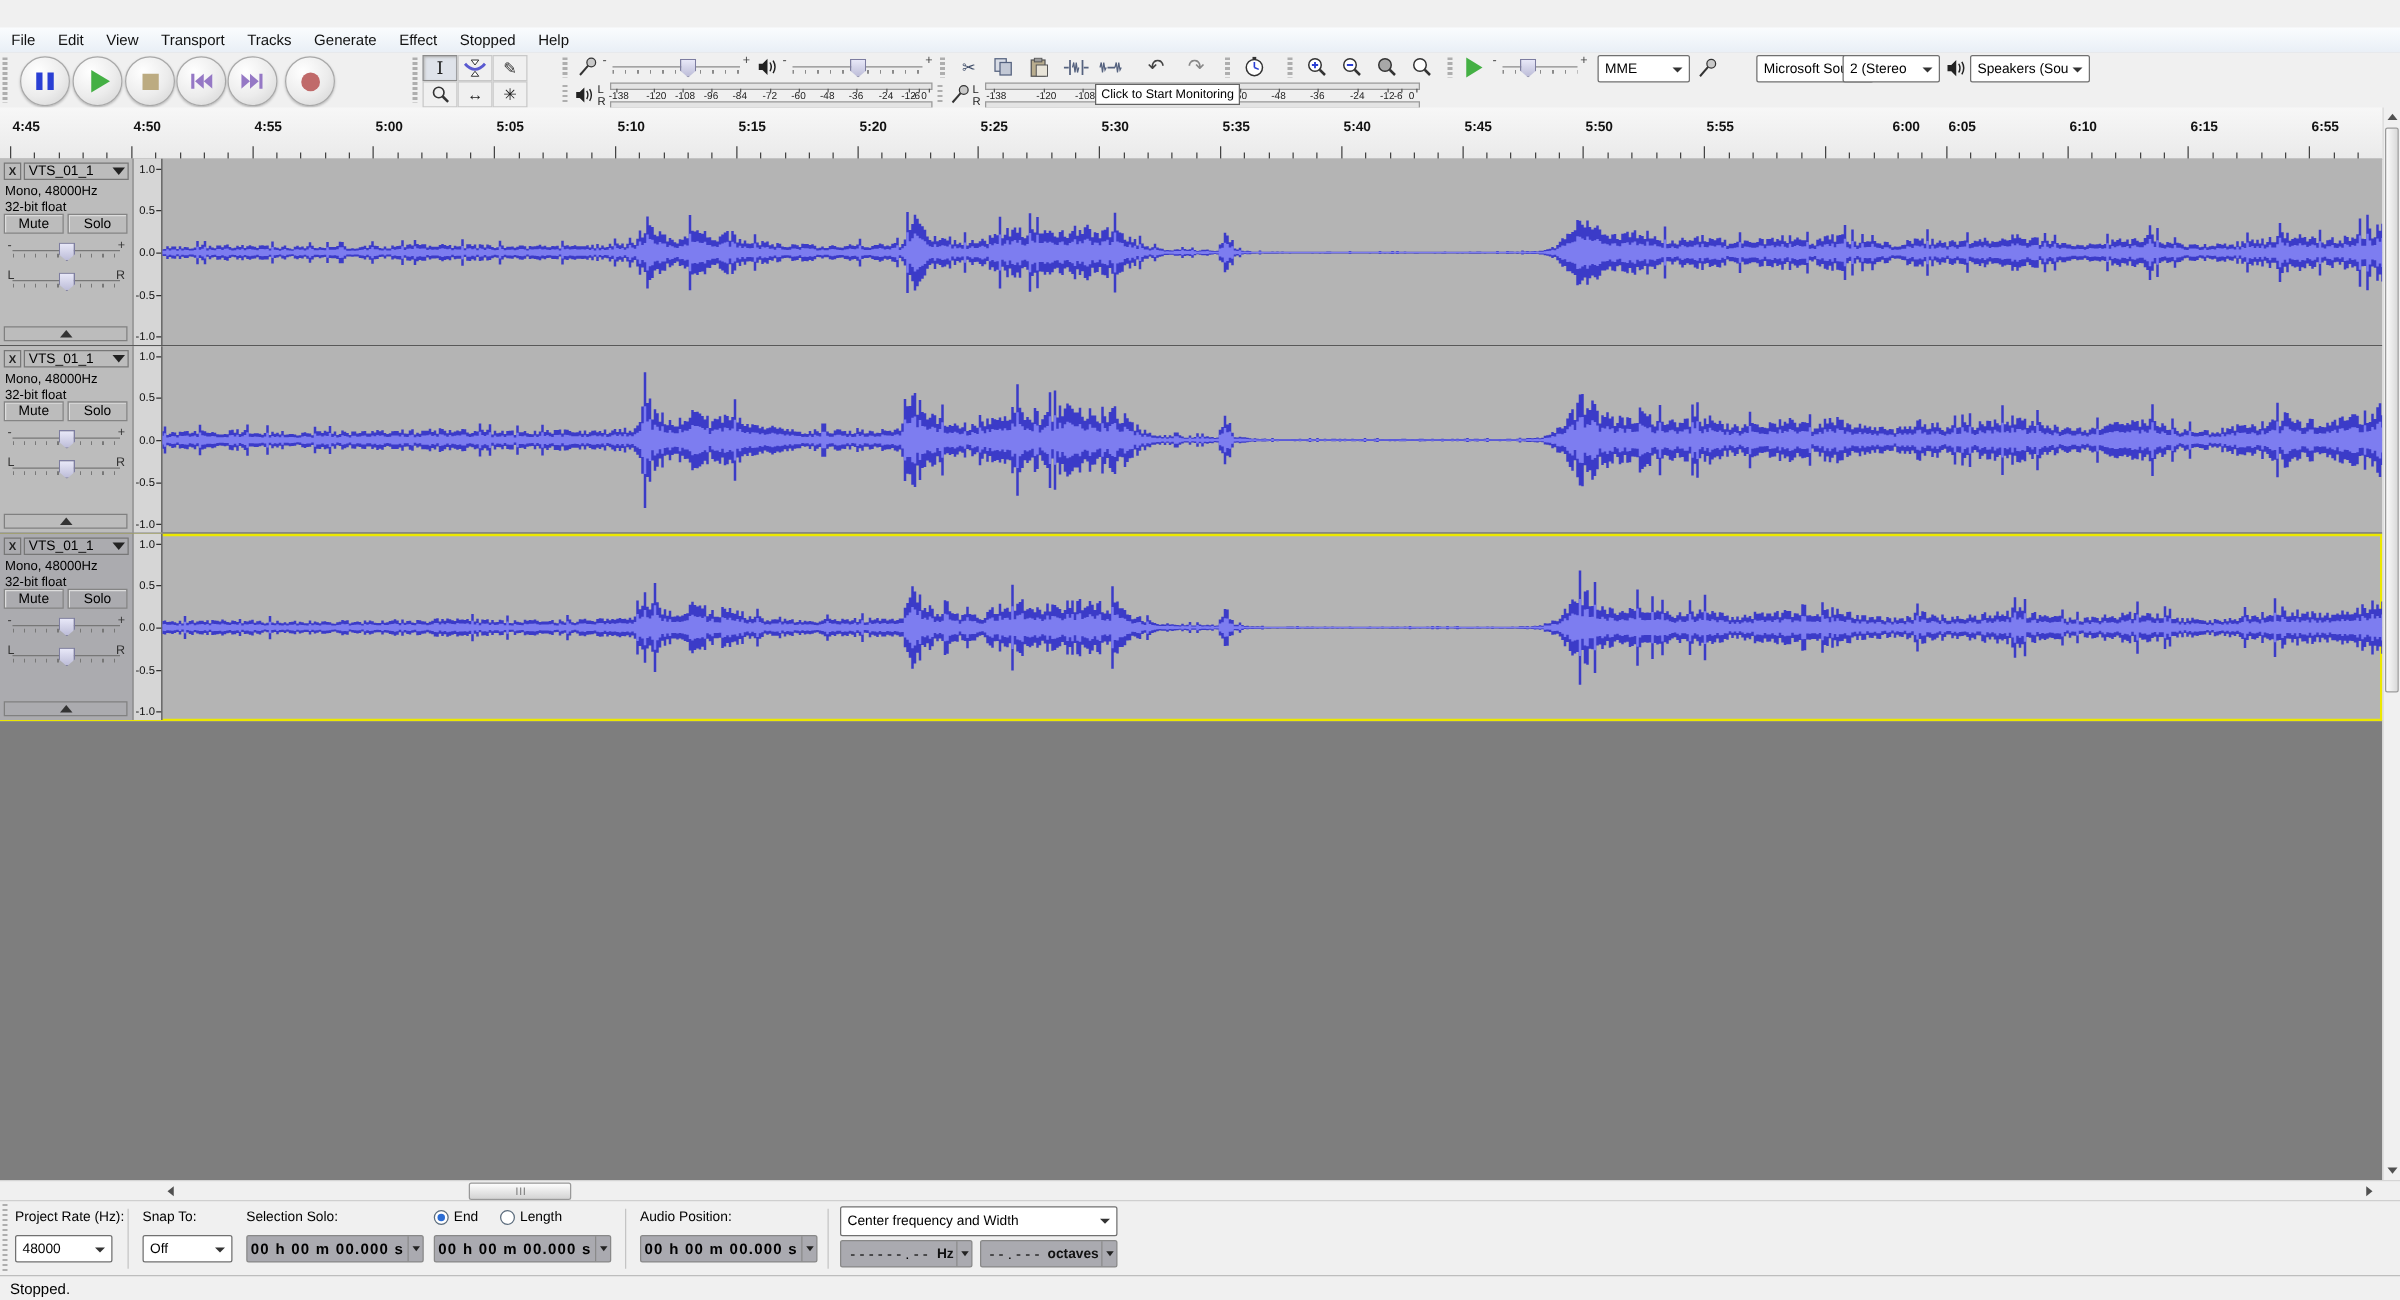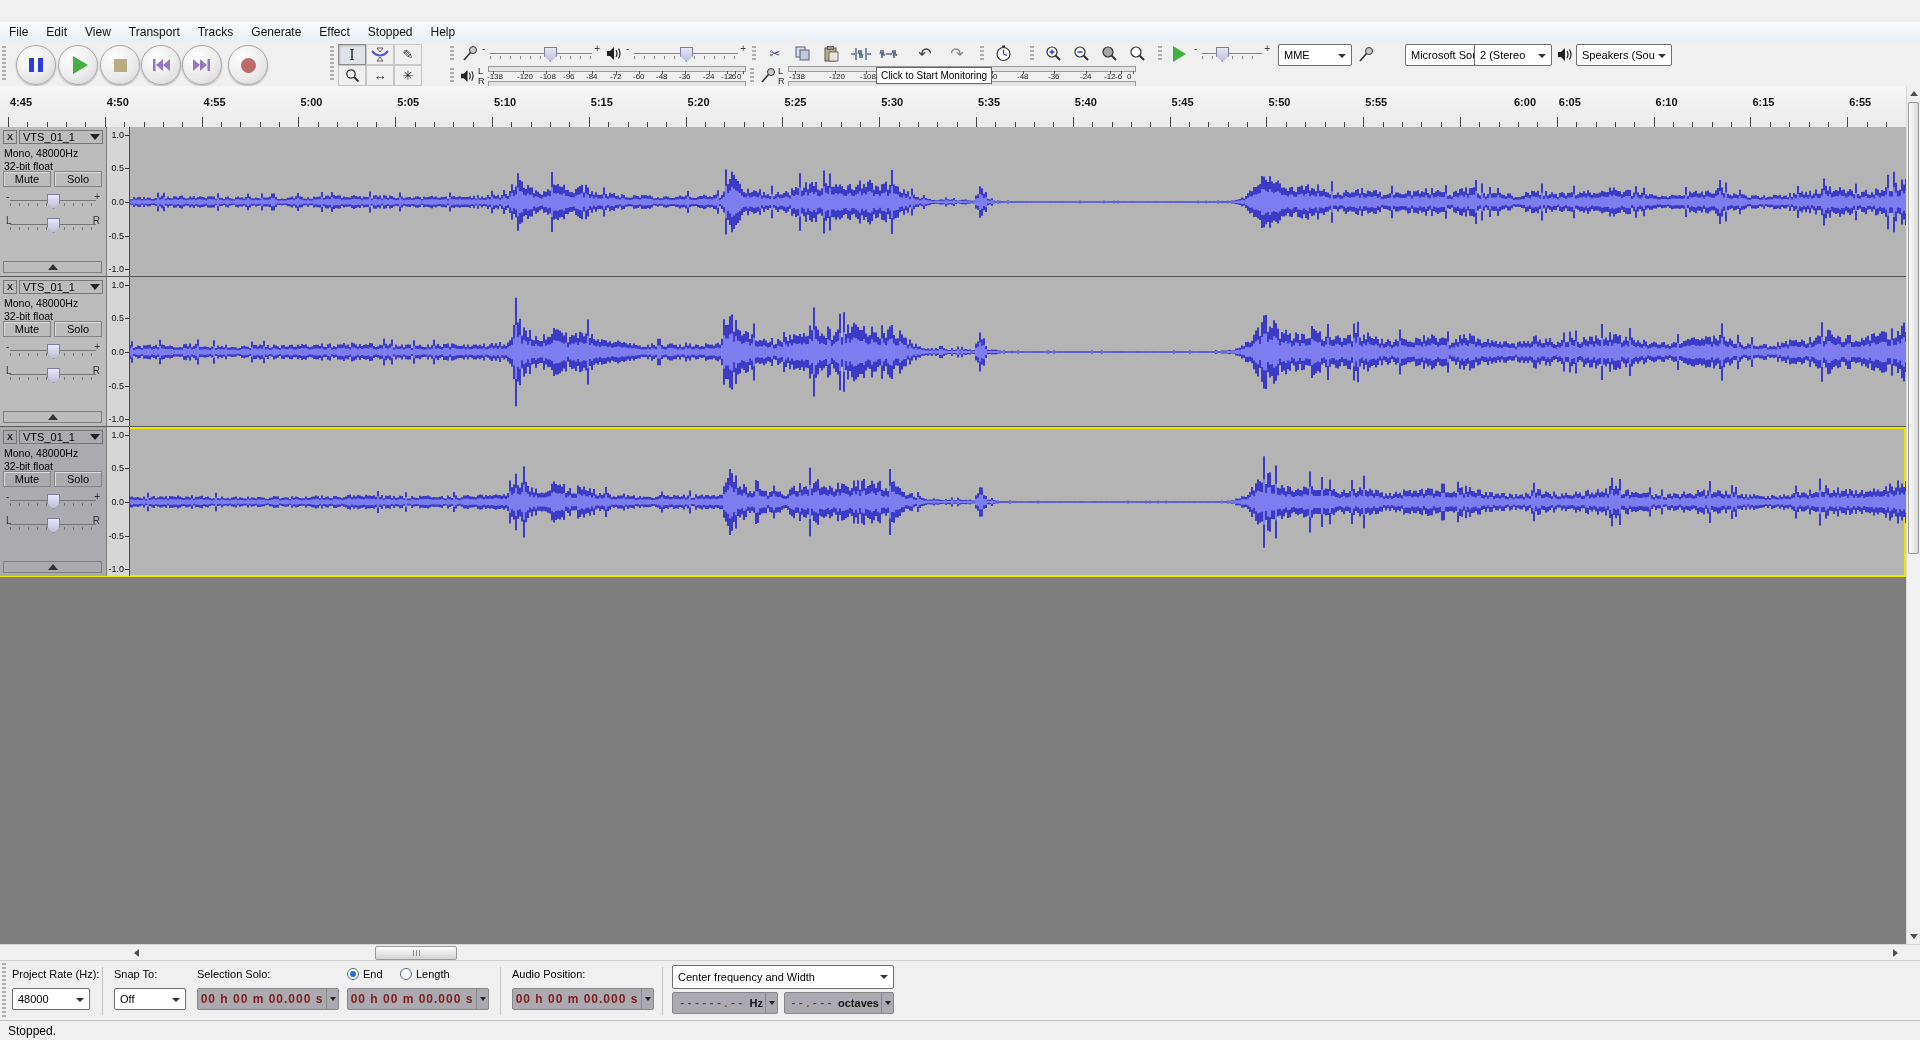--- a/index.html
+++ b/index.html
@@ -75,21 +75,21 @@
   .tri-left{width:0;height:0;border-top:4px solid transparent;border-bottom:4px solid transparent;border-right:5px solid #505050;}
   .tri-right{width:0;height:0;border-top:4px solid transparent;border-bottom:4px solid transparent;border-left:5px solid #505050;}
   .vthumb{position:absolute;left:1px;width:11px;background:linear-gradient(90deg,#fbfbfb,#d9d9d9);border:1px solid #9a9a9a;border-radius:2px;box-sizing:border-box;}
   .hscroll{position:absolute;left:0;top:944px;width:1920px;height:16px;background:#f0f0f0;border-top:1px solid #d5d5d5;box-sizing:border-box;}
   .hthumb{position:absolute;left:375px;top:1px;width:80px;height:12px;background:linear-gradient(#fdfdfd,#d3d3d3);border:1px solid #999;border-radius:2px;display:flex;align-items:center;justify-content:center;gap:2px;}
   .hthumb i{display:block;width:1px;height:6px;background:#8a8a8a;}
   
   .selbar{position:absolute;left:0;top:960px;width:1920px;height:60px;background:#f0f0f0;border-top:1px solid #cfcfcf;box-sizing:border-box;font-size:11px;color:#000;}
   .sblabel{position:absolute;top:7px;}
   .timefield{position:absolute;top:27px;height:22px;background:#aaaab0;border:1px solid #888;border-radius:2px;box-sizing:border-box;display:flex;align-items:center;}
-  .timefield .tval{flex:1;text-align:center;font-size:12px;font-weight:bold;color:#7f1d1d;letter-spacing:1px;white-space:nowrap;}
+  .timefield .tval{flex:1;text-align:center;font-size:12px;font-weight:bold;color:#000000;letter-spacing:1px;white-space:nowrap;}
   .timefield .tunit{font-size:11px;font-weight:bold;color:#111;padding-right:2px;}
   .timefield .tdrop{width:11px;align-self:stretch;display:flex;align-items:center;justify-content:center;border-left:1px solid #8a8a8a;}
   .timefield .tdrop b{width:0;height:0;border-left:3px solid transparent;border-right:3px solid transparent;border-top:4px solid #222;}
   .vsep{position:absolute;top:6px;height:48px;width:1px;background:#c4c4c4;}
   .radio{position:absolute;top:7px;display:flex;align-items:center;gap:4px;}
   .rdot{width:12px;height:12px;border-radius:50%;border:1px solid #5a6b7c;background:#fff;box-sizing:border-box;position:relative;}
   .rdot.sel::after{content:"";position:absolute;left:2px;top:2px;width:6px;height:6px;border-radius:50%;background:#2b6cd4;}
   .statusbar{position:absolute;left:0;top:1020px;width:1920px;height:20px;background:#f0f0f0;border-top:1px solid #bdbdbd;box-sizing:border-box;font-size:12px;color:#000;}
   .statusbar span{position:absolute;left:8px;top:3px;}
 </style>

